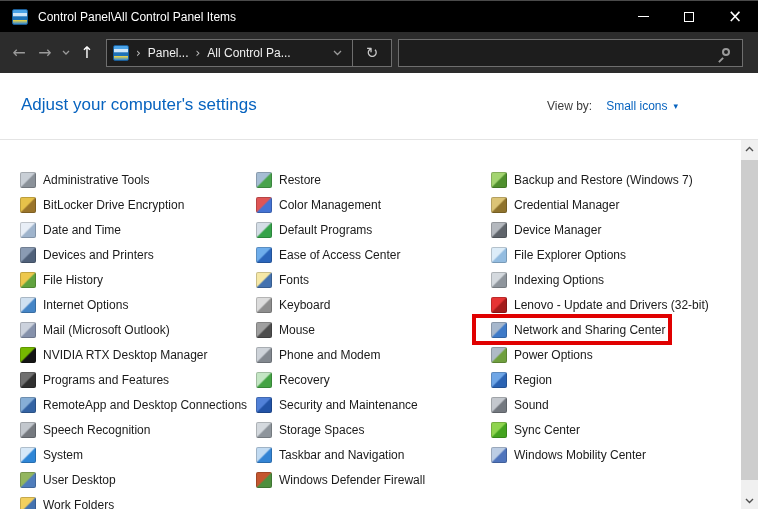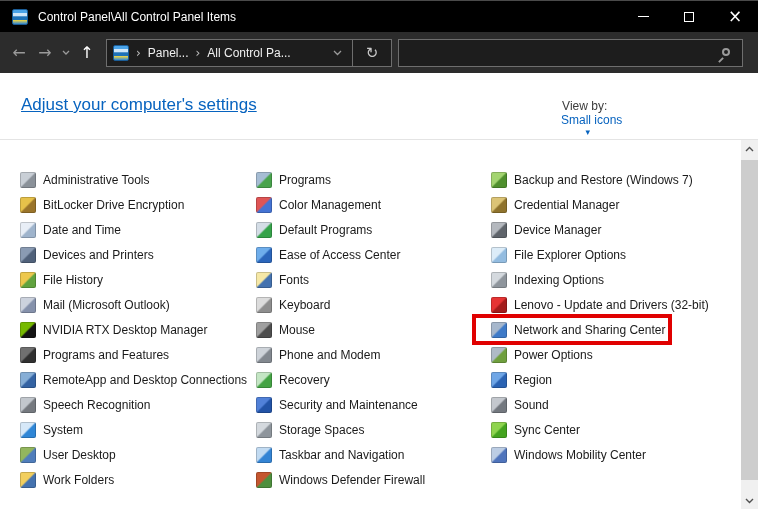--- a/index.html
+++ b/index.html
@@ -71,23 +71,23 @@
   .search-glyph::after { content:""; position:absolute; left:-4px; top:7px; width:2px; height:6px;
     background:#9a9a9a; transform:rotate(45deg); }
 
   
   .content {
     position:absolute; left:0; top:73px; width:758px; height:436px;
     background:#ffffff;
   }
   .page-heading {
     position:absolute; left:21px; top:22px;
-    font-size:17px; color:var(--link-blue);text-decoration:underline;
-  }
-  .view-by { position:absolute; left:547px; top:26px; font-size:12px; display:flex; align-items:center;flex-direction:column; }
+    font-size:17px; color:var(--link-blue);
+  }
+  .view-by { position:absolute; left:547px; top:26px; font-size:12px; display:flex; align-items:center; }
   .view-by-label { color:#3c3c3c; }
   .view-by-value { color:var(--link-blue); margin-left:14px; }
   .view-by-caret { color:var(--link-blue); font-size:9px; margin-left:6px; font-family:"DejaVu Sans",sans-serif; }
 
   .header-divider { position:absolute; left:0; top:66px; width:758px; height:1px; background:#e4e4e4; }
 
   .items-column { position:absolute; top:94px; }
   .col-0 { left:20px;  width:236px; }
   .col-1 { left:256px; width:235px; }
   .col-2 { left:491px; width:248px; }
@@ -190,20 +190,24 @@
         </div>
         <div class="item">
           <span class="item-icon" style="background: linear-gradient(135deg, rgb(138, 155, 179) 0%, rgb(138, 155, 179) 46%, rgb(80, 97, 122) 54%, rgb(80, 97, 122) 100%);"></span>
           <span class="item-label">Devices and Printers</span>
         </div>
         <div class="item">
           <span class="item-icon" style="background: linear-gradient(135deg, rgb(237, 200, 78) 0%, rgb(237, 200, 78) 46%, rgb(97, 163, 63) 54%, rgb(97, 163, 63) 100%);"></span>
           <span class="item-label">File History</span>
         </div>
         <div class="item">
+          <span class="item-icon" style="background: linear-gradient(135deg, rgb(207, 224, 240) 0%, rgb(207, 224, 240) 46%, rgb(69, 133, 198) 54%, rgb(69, 133, 198) 100%);"></span>
+          <span class="item-label">Internet Options</span>
+        </div>
+        <div class="item">
           <span class="item-icon" style="background: linear-gradient(135deg, rgb(204, 210, 221) 0%, rgb(204, 210, 221) 46%, rgb(133, 145, 171) 54%, rgb(133, 145, 171) 100%);"></span>
           <span class="item-label">Mail (Microsoft Outlook)</span>
         </div>
         <div class="item">
           <span class="item-icon" style="background: linear-gradient(135deg, rgb(118, 185, 0) 0%, rgb(118, 185, 0) 46%, rgb(20, 20, 20) 54%, rgb(20, 20, 20) 100%);"></span>
           <span class="item-label">NVIDIA RTX Desktop Manager</span>
         </div>
         <div class="item">
           <span class="item-icon" style="background: linear-gradient(135deg, rgb(112, 112, 112) 0%, rgb(112, 112, 112) 46%, rgb(48, 48, 48) 54%, rgb(48, 48, 48) 100%);"></span>
           <span class="item-label">Programs and Features</span>
@@ -225,21 +229,21 @@
           <span class="item-label">User Desktop</span>
         </div>
         <div class="item">
           <span class="item-icon" style="background: linear-gradient(135deg, rgb(242, 207, 94) 0%, rgb(242, 207, 94) 46%, rgb(68, 114, 175) 54%, rgb(68, 114, 175) 100%);"></span>
           <span class="item-label">Work Folders</span>
         </div>
       </div>
     <div class="items-column col-1">
         <div class="item">
           <span class="item-icon" style="background: linear-gradient(135deg, rgb(166, 189, 212) 0%, rgb(166, 189, 212) 46%, rgb(72, 163, 76) 54%, rgb(72, 163, 76) 100%);"></span>
-          <span class="item-label">Programs</span>
+          <span class="item-label">Restore</span>
         </div>
         <div class="item">
           <span class="item-icon" style="background: linear-gradient(135deg, rgb(223, 85, 85) 0%, rgb(223, 85, 85) 46%, rgb(68, 115, 211) 54%, rgb(68, 115, 211) 100%);"></span>
           <span class="item-label">Color Management</span>
         </div>
         <div class="item">
           <span class="item-icon" style="background: linear-gradient(135deg, rgb(212, 221, 230) 0%, rgb(212, 221, 230) 46%, rgb(53, 163, 74) 54%, rgb(53, 163, 74) 100%);"></span>
           <span class="item-label">Default Programs</span>
         </div>
         <div class="item">

